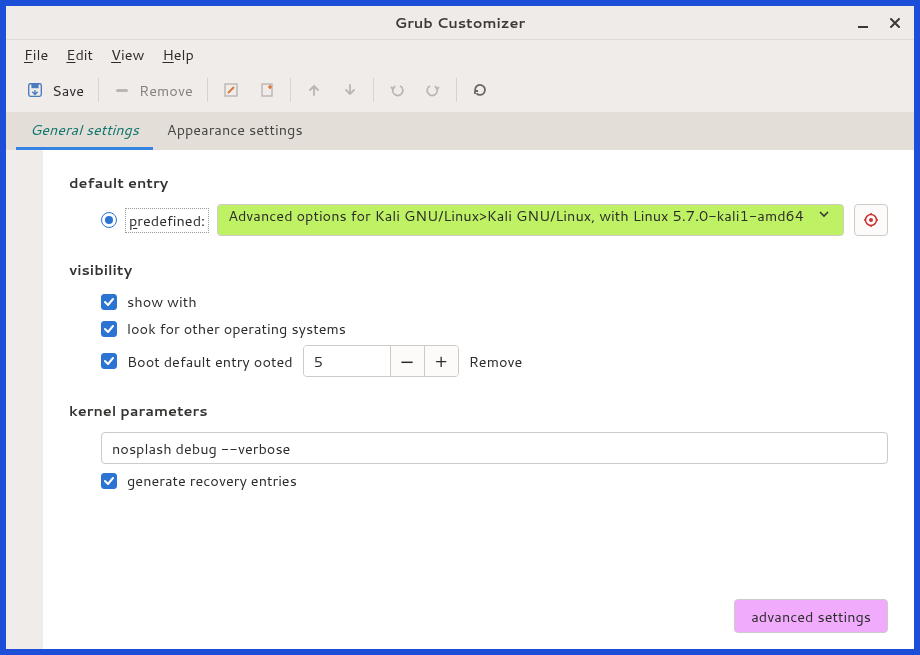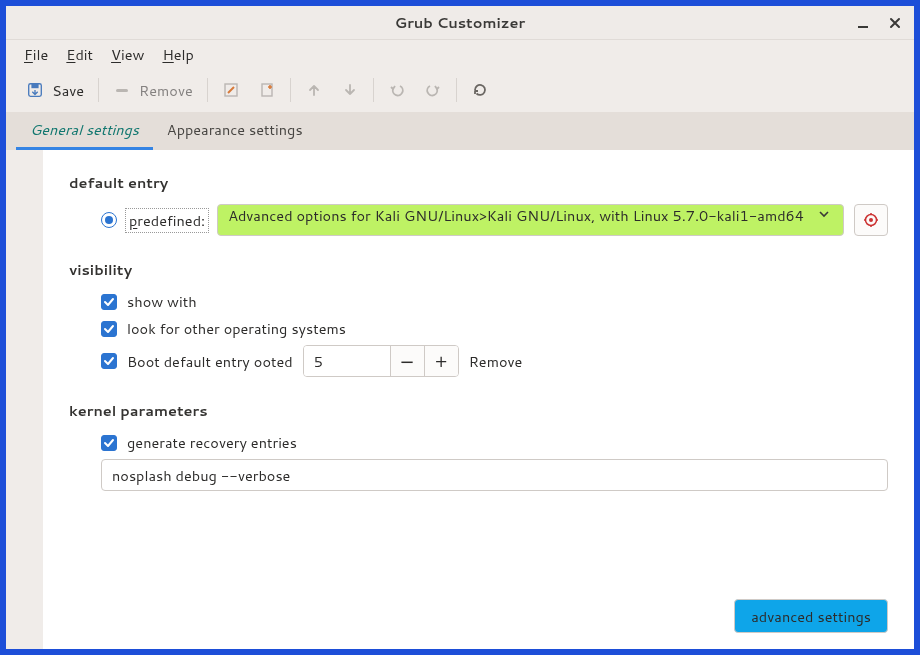--- a/index.html
+++ b/index.html
@@ -277,21 +277,21 @@
     margin-top: auto;
     display: flex;
     justify-content: flex-end;
     padding-top: 10px;
   }
   .btn {
     height: 34px;
     padding: 0 16px;
     border: 1px solid var(--border);
     border-radius: 4px;
-    background: #0ea5e9;
+    background: #f0abfc;
     display: inline-flex;
     align-items: center;
     justify-content: center;
     cursor: pointer;
   }
   .dotted-focus {
     outline: 1px dotted #999;
     outline-offset: 1px;
   }
 </style>
@@ -479,32 +479,32 @@
           <div class="spin-btn">−</div>
           <div class="spin-btn">+</div>
         </div>
         <span>Remove</span>
       </div>
     </div>
 
     <div class="section">
       <div class="section-label">kernel parameters</div>
 
+      <div class="row" style="margin-left:32px;">
+        <input class="text-input" value="nosplash debug --verbose" style="">
+      </div>
+
       <div class="row">
         <span class="checkbox checked">
           <svg width="12" height="12" viewBox="0 0 12 12">
               <path d="M2 6 L5 9 L10 3" stroke="#fff" stroke-width="2" fill="none" stroke-linecap="round" stroke-linejoin="round"></path>
             </svg>
         </span>
         <span>generate recovery entries</span>
       </div>
-
-      <div class="row" style="margin-left:32px;">
-        <input class="text-input" value="nosplash debug --verbose" style="">
-      </div>
     </div>
 
     <div class="footer">
       <div class="btn">
         <span>advanced settings</span>
       </div>
     </div>
 
   </div>
 </div>

